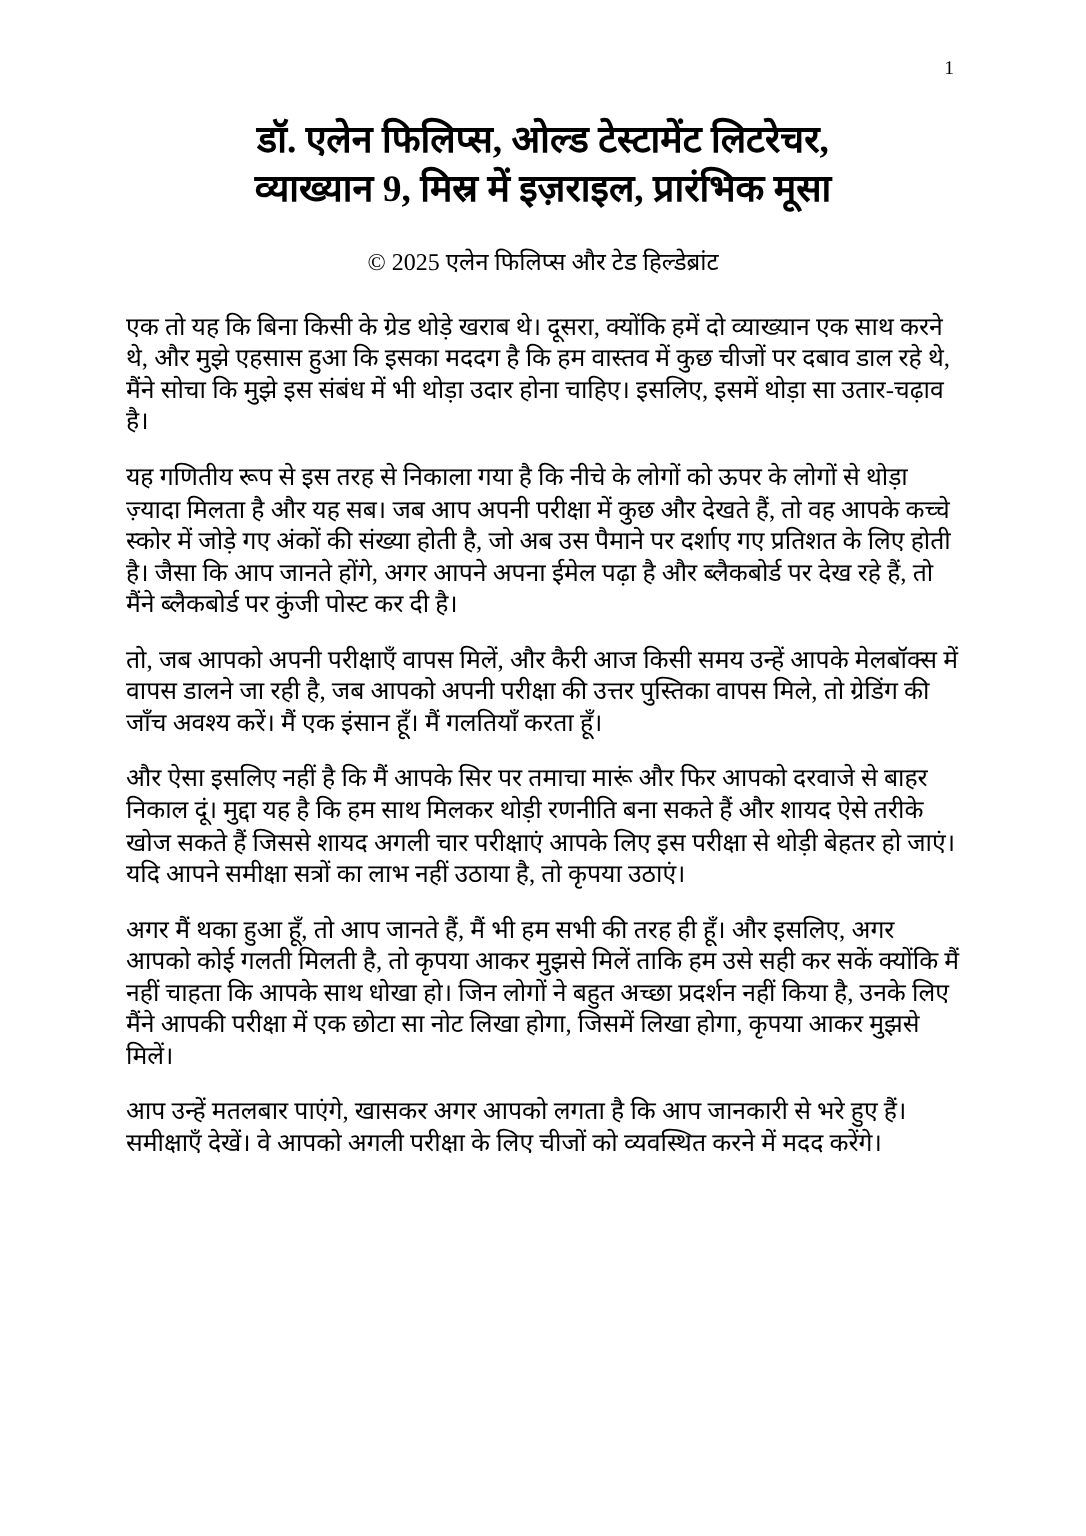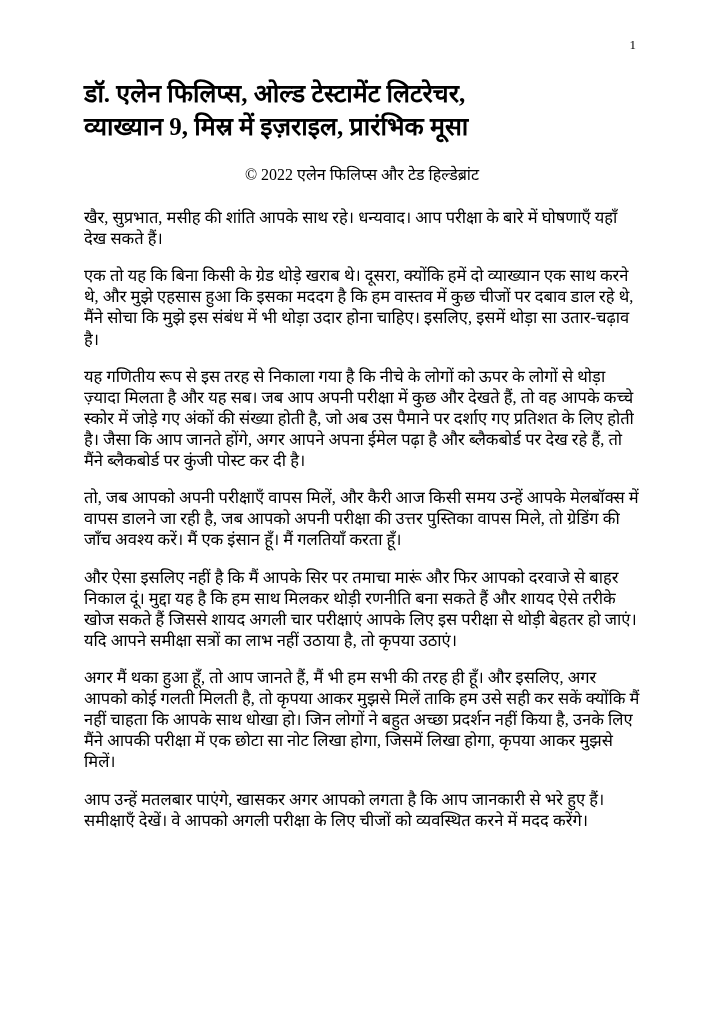--- a/index.html
+++ b/index.html
@@ -21,21 +21,21 @@
   }
   .page-number {
     position: absolute;
     top: 38px;
     right: 88px;
     font-size: 13px;
     line-height: 1;
   }
   .title {
     margin: 38px 0 20px 0;
-    text-align: left;
+    text-align: center;
     font-size: 25px;
     font-weight: bold;
     line-height: 1.3;
   }
   .title .title-line {
     display: block;
   }
   .copyright {
     text-align: center;
     font-size: 16px;
@@ -56,24 +56,23 @@
 
 <div class="page">
 
   <div class="page-number">1</div>
 
   <h1 class="title">
     <span class="title-line">डॉ. एलेन फिलिप्स, ओल्ड टेस्टामेंट लिटरेचर,</span>
     <span class="title-line">व्याख्यान 9, मिस्र में इज़राइल, प्रारंभिक मूसा</span>
   </h1>
 
-  <div class="copyright">© 2022 एलेन फिलिप्स और टेड हिल्डेब्रांट</div>
+  <div class="copyright">© 2025 एलेन फिलिप्स और टेड हिल्डेब्रांट</div>
 
   <div class="content">
-    <p>खैर, सुप्रभात, मसीह की शांति आपके साथ रहे। धन्यवाद। आप परीक्षा के बारे में घोषणाएँ यहाँ देख सकते हैं।</p>
     <p>एक तो यह कि बिना किसी के ग्रेड थोड़े खराब थे। दूसरा, क्योंकि हमें दो व्याख्यान एक साथ करने थे, और मुझे एहसास हुआ कि इसका मददग है कि हम वास्तव में कुछ चीजों पर दबाव डाल रहे थे, मैंने सोचा कि मुझे इस संबंध में भी थोड़ा उदार होना चाहिए। इसलिए, इसमें थोड़ा सा उतार-चढ़ाव है।</p>
     <p>यह गणितीय रूप से इस तरह से निकाला गया है कि नीचे के लोगों को ऊपर के लोगों से थोड़ा ज़्यादा मिलता है और यह सब। जब आप अपनी परीक्षा में कुछ और देखते हैं, तो वह आपके कच्चे स्कोर में जोड़े गए अंकों की संख्या होती है, जो अब उस पैमाने पर दर्शाए गए प्रतिशत के लिए होती है। जैसा कि आप जानते होंगे, अगर आपने अपना ईमेल पढ़ा है और ब्लैकबोर्ड पर देख रहे हैं, तो मैंने ब्लैकबोर्ड पर कुंजी पोस्ट कर दी है।</p>
     <p>तो, जब आपको अपनी परीक्षाएँ वापस मिलें, और कैरी आज किसी समय उन्हें आपके मेलबॉक्स में वापस डालने जा रही है, जब आपको अपनी परीक्षा की उत्तर पुस्तिका वापस मिले, तो ग्रेडिंग की जाँच अवश्य करें। मैं एक इंसान हूँ। मैं गलतियाँ करता हूँ।</p>
     <p>और ऐसा इसलिए नहीं है कि मैं आपके सिर पर तमाचा मारूं और फिर आपको दरवाजे से बाहर निकाल दूं। मुद्दा यह है कि हम साथ मिलकर थोड़ी रणनीति बना सकते हैं और शायद ऐसे तरीके खोज सकते हैं जिससे शायद अगली चार परीक्षाएं आपके लिए इस परीक्षा से थोड़ी बेहतर हो जाएं। यदि आपने समीक्षा सत्रों का लाभ नहीं उठाया है, तो कृपया उठाएं।</p>
     <p>अगर मैं थका हुआ हूँ, तो आप जानते हैं, मैं भी हम सभी की तरह ही हूँ। और इसलिए, अगर आपको कोई गलती मिलती है, तो कृपया आकर मुझसे मिलें ताकि हम उसे सही कर सकें क्योंकि मैं नहीं चाहता कि आपके साथ धोखा हो। जिन लोगों ने बहुत अच्छा प्रदर्शन नहीं किया है, उनके लिए मैंने आपकी परीक्षा में एक छोटा सा नोट लिखा होगा, जिसमें लिखा होगा, कृपया आकर मुझसे मिलें।</p>
     <p>आप उन्हें मतलबार पाएंगे, खासकर अगर आपको लगता है कि आप जानकारी से भरे हुए हैं। समीक्षाएँ देखें। वे आपको अगली परीक्षा के लिए चीजों को व्यवस्थित करने में मदद करेंगे।</p>
   </div>
 
 </div>
 

